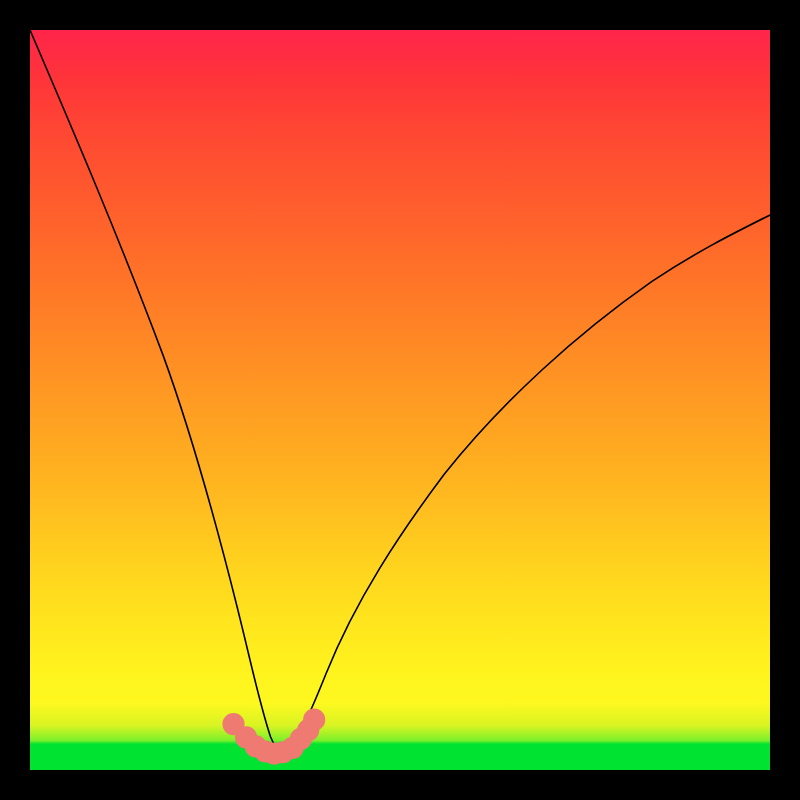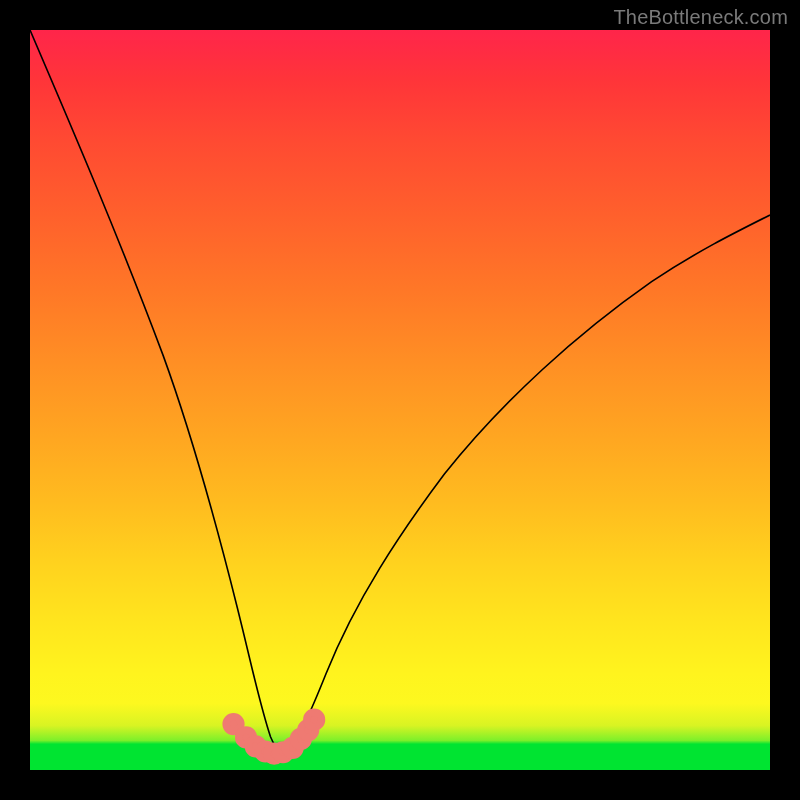--- a/index.html
+++ b/index.html
@@ -93,14 +93,13 @@
         <circle cx="33.0" cy="97.8" r="1.0"></circle>
         <circle cx="34.2" cy="97.6" r="1.0"></circle>
         <circle cx="35.5" cy="97.0" r="1.0"></circle>
         <circle cx="36.6" cy="95.8" r="1.0"></circle>
         <circle cx="37.6" cy="94.6" r="1.0"></circle>
         <circle cx="38.4" cy="93.2" r="1.0"></circle>
       </g>
     </svg>
   </div>
 
-  <div class="watermark">TheBottleneck.com</div>
 </div>
 
 </body></html>

